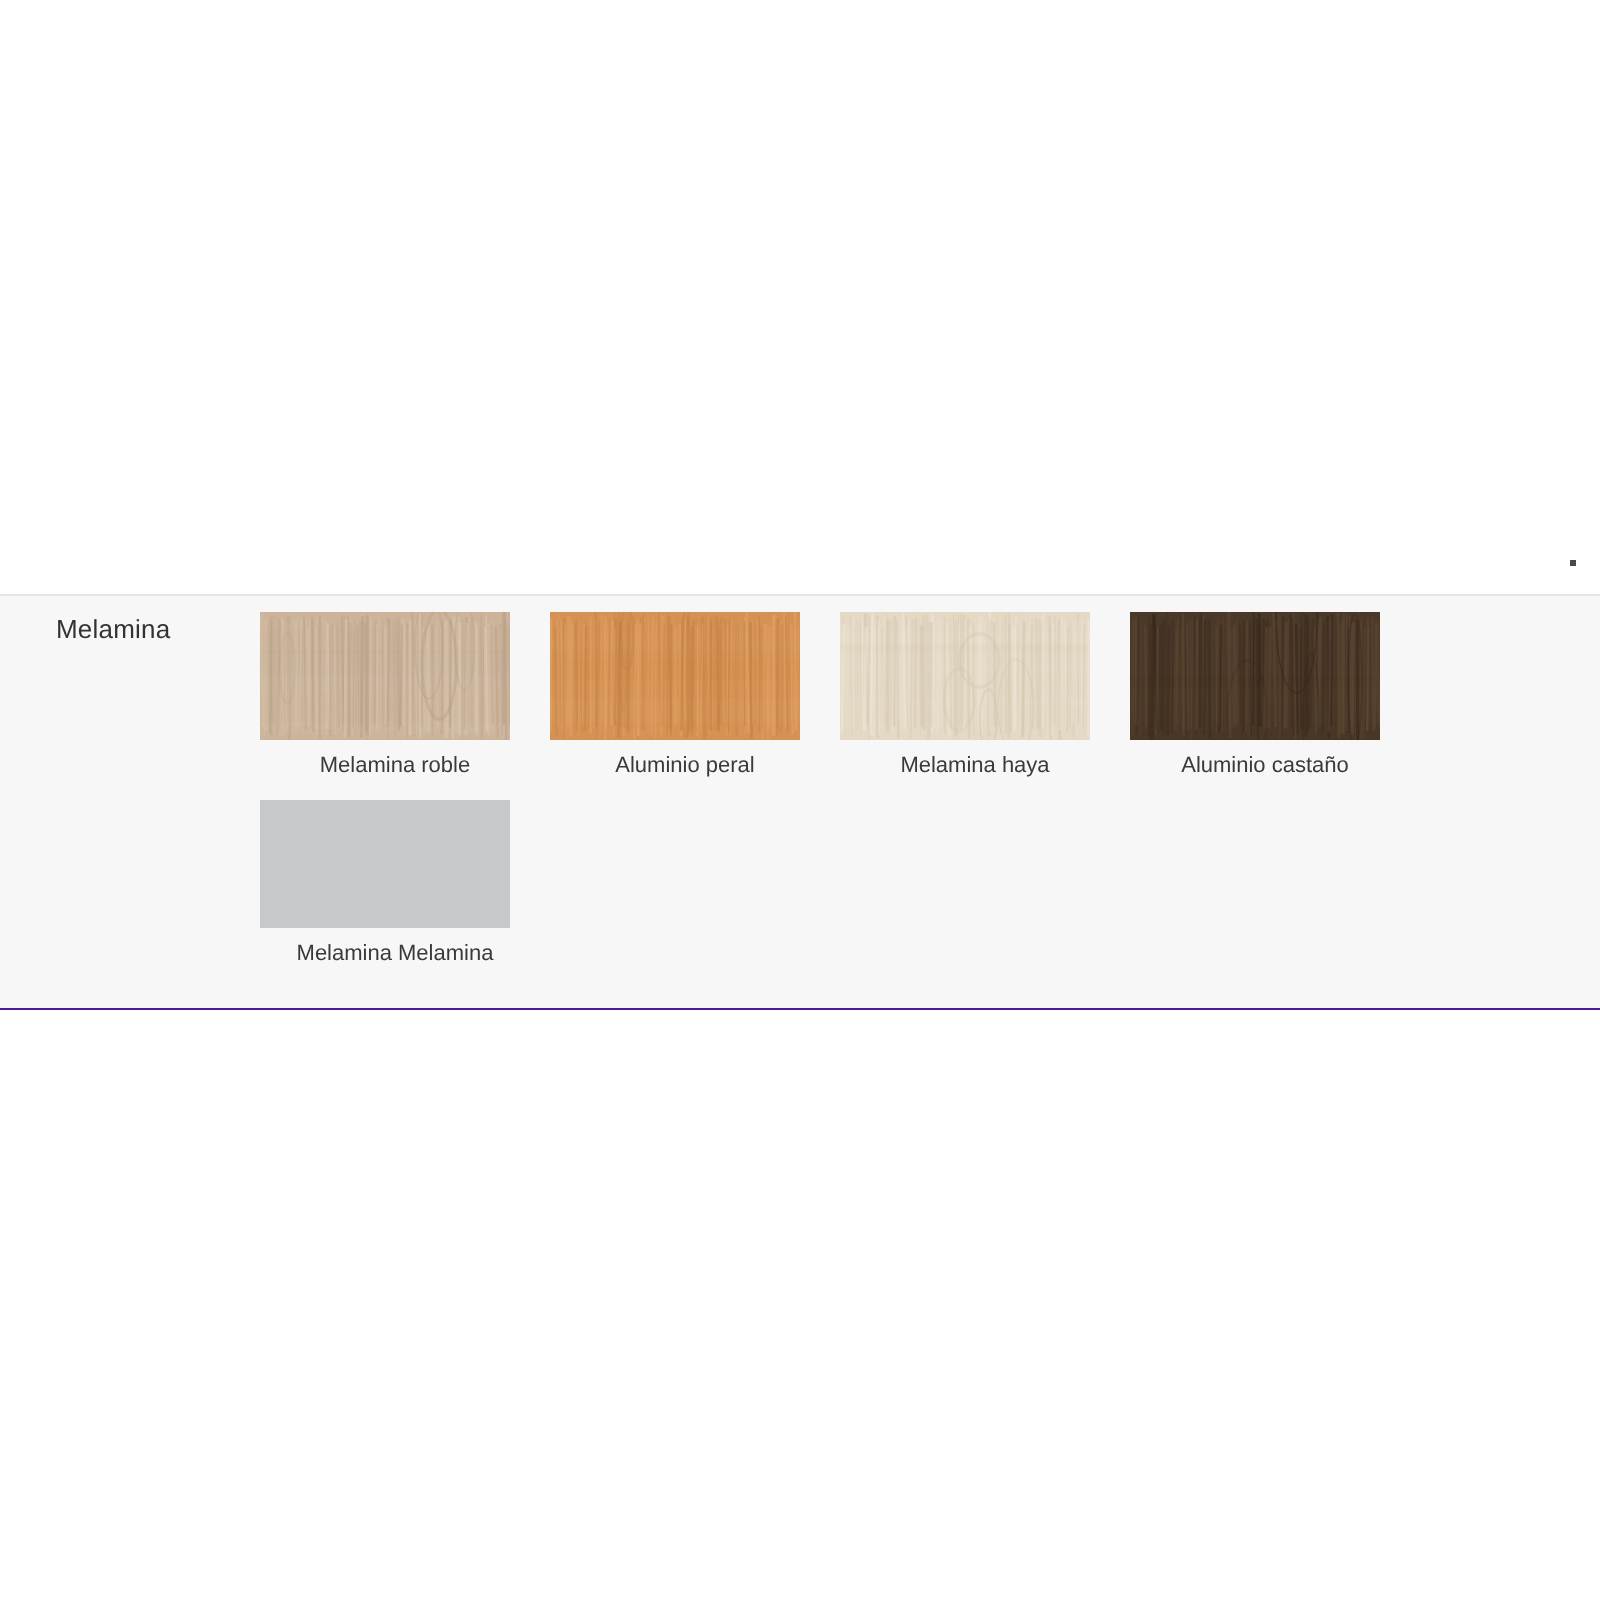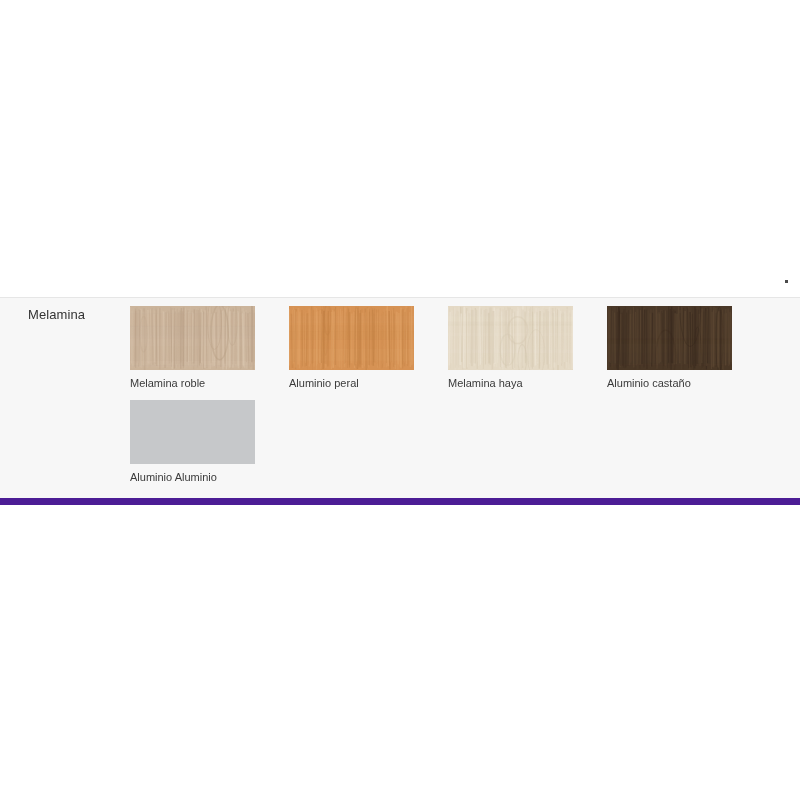--- a/index.html
+++ b/index.html
@@ -28,21 +28,21 @@
 
   
   .material-panel {
     position: absolute;
     left: 0;
     top: 297px;
     width: 800px;
     height: 208px;
     background: #f7f7f7;
     border-top: 1px solid #e6e6e6;
-    border-bottom: 7px solid #4c1d95;
+    border-bottom: 1px solid #4c1d95;
     box-sizing: border-box;
     display: flex;
     align-items: flex-start;
   }
 
   .panel-title {
     flex: 0 0 130px;
     padding-left: 28px;
     padding-top: 9px;
     box-sizing: border-box;
@@ -54,24 +54,25 @@
 
   .swatch-grid {
     flex: 1 1 auto;
     padding-top: 8px;
     display: flex;
     flex-wrap: wrap;
     align-content: flex-start;
   }
 
   .swatch-cell {
-    width: 159px;
+    width: 145px;
     box-sizing: border-box;
     padding-right: 10px;
     margin-bottom: 10px;
+    text-align: center;
   }
 
   .swatch-chip {
     width: 125px;
     height: 64px;
     box-sizing: border-box;
     position: relative;
     overflow: hidden;
     background-color: #cccccc;
   }
@@ -643,17 +644,17 @@
             <ellipse cx="58.7" cy="50.8" rx="10.0" ry="26.6" fill="none" stroke="#33241a" stroke-width="1.32" opacity="0.17"></ellipse>
             <ellipse cx="90.6" cy="54.6" rx="4.0" ry="33.5" fill="none" stroke="#33241a" stroke-width="0.64" opacity="0.38"></ellipse>
             <ellipse cx="83.2" cy="3.5" rx="10.3" ry="37.0" fill="none" stroke="#33241a" stroke-width="0.72" opacity="0.46"></ellipse>
             <ellipse cx="112.4" cy="33.9" rx="3.5" ry="32.9" fill="none" stroke="#33241a" stroke-width="0.80" opacity="0.30"></ellipse>
           </svg>
         </div>
         <div class="swatch-label">Aluminio castaño</div>
       </div>
       <div class="swatch-cell">
         <div class="swatch-chip" style="background-color: rgb(198, 200, 202);"></div>
-        <div class="swatch-label">Aluminio Aluminio</div>
+        <div class="swatch-label">Melamina Melamina</div>
       </div>
     </div>
 
 </section>
 
 </body></html>

